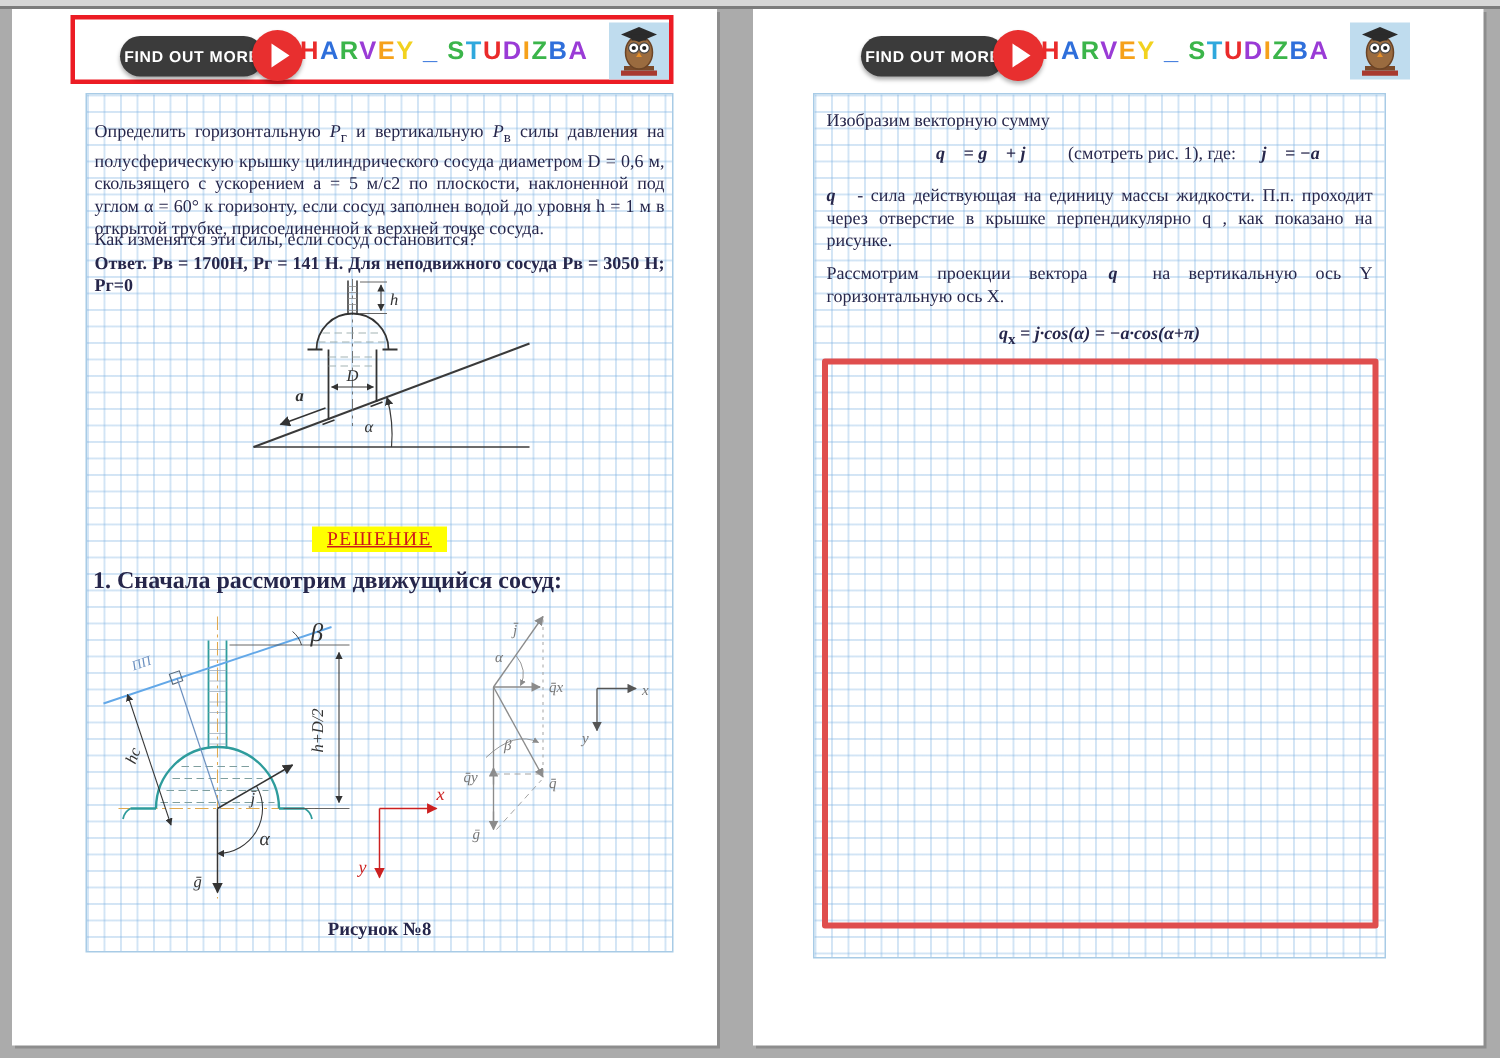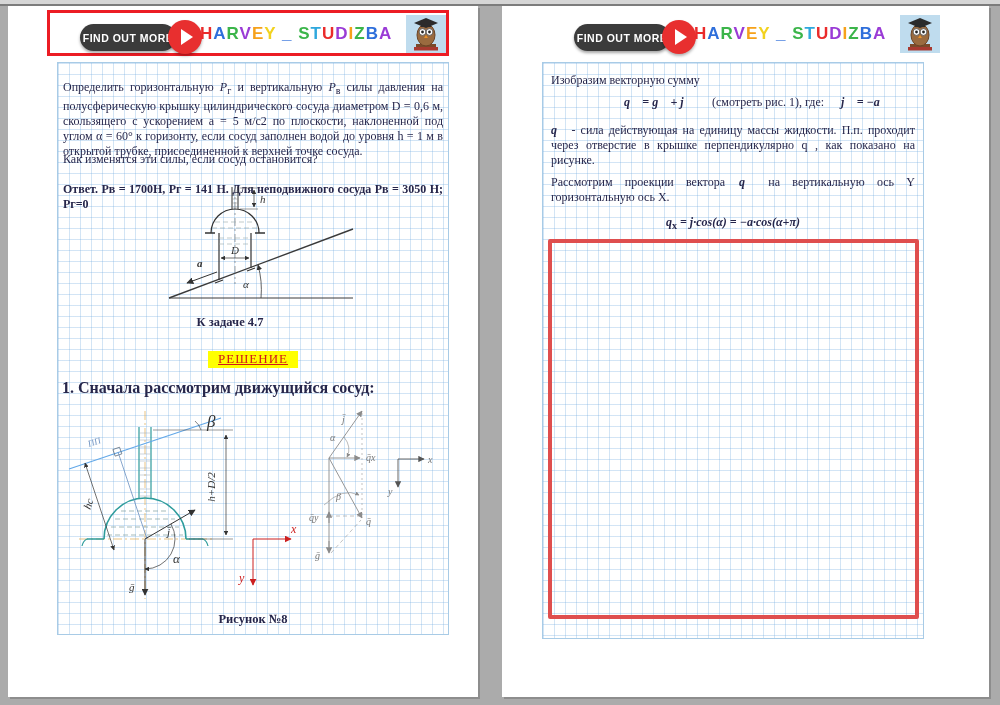--- a/index.html
+++ b/index.html
@@ -77,21 +77,21 @@
       <polygon points="20,3 32,8 20,13 8,8" fill="#2b2b2b"></polygon>
       <rect x="15" y="8" width="10" height="4" fill="#2b2b2b"></rect>
     </svg>
   </div>
 
   <div class="content c1">
 
     <div class="t just" style="left:5px;top:17px;width:380px;"><span>Определить горизонтальную </span><span class="fi">P</span><sub>г</sub><span> и вертикальную </span><span class="fi">P</span><sub>в</sub><span> силы давления на полусферическую крышку цилиндрического сосуда диаметром D = 0,6 м, скользящего с ускорением а = 5 м/с2 по плоскости, наклоненной под углом α = 60° к горизонту, если сосуд заполнен водой до уровня h = 1 м в открытой трубке, присоединенной к верхней точке сосуда.</span></div>
 
     <div class="t" style="left:5px;top:89px;width:380px;">Как изменятся эти силы, если сосуд остановится?</div>
-    <div class="t bold just" style="left:5px;top:119px;width:380px;">Ответ. Рв = 1700Н,  Рг = 141 Н. Для неподвижного сосуда Рв = 3050 Н; Рг=0</div>
+    <div class="t bold just" style="left:5px;top:105px;width:380px;">Ответ. Рв = 1700Н,  Рг = 141 Н. Для неподвижного сосуда Рв = 3050 Н; Рг=0</div>
 
     <svg style="left:103px;top:123px" width="200" height="120" viewBox="0 0 200 120">
       <defs>
         <marker id="a1" viewBox="0 0 10 10" refX="9" refY="5" markerWidth="7" markerHeight="7" orient="auto-start-reverse">
           <path d="M0,0 L10,5 L0,10 z" fill="#333"></path>
         </marker>
       </defs>
       <path d="M8,112 H192" stroke="#3a3a3a" stroke-width="1" fill="none"></path>
       <path d="M8,112 L192,43" stroke="#3a3a3a" stroke-width="1.4" fill="none"></path>
       <path d="M100,112 A92 92 0 0 0 97,79" stroke="#3a3a3a" stroke-width=".8" fill="none" marker-end="url(#a1)"></path>
@@ -105,21 +105,20 @@
       <path d="M54,36 H94 M51,42 H97 M58,52 H90 M58,58 H90" stroke="#9aa" stroke-width=".6" stroke-dasharray="5 3" fill="none"></path>
       <path d="M79,2 H97 M79,23 H97" stroke="#555" stroke-width=".6" fill="none"></path>
       <path d="M93,4 V21" stroke="#333" stroke-width=".7" fill="none" marker-start="url(#a1)" marker-end="url(#a1)"></path>
       <path d="M60,72 H88" stroke="#333" stroke-width=".7" fill="none" marker-start="url(#a1)" marker-end="url(#a1)"></path>
       <path d="M56,86 L26,97" stroke="#333" stroke-width="1" fill="none" marker-end="url(#a1)"></path>
       <text x="99" y="17" class="lblk">h</text>
       <text x="70" y="68" class="lblk">D</text>
       <text x="36" y="81" class="lblk" style="font-weight:bold">a</text>
       <text x="82" y="102" class="lblk">α</text>
     </svg>
-    <div class="t bold center" style="left:62px;top:252px;width:220px;font-size:12.5px">К задаче 4.7</div>
 
     <div class="t center" style="left:0;top:288px;width:390px;">
       <span class="resh">РЕШЕНИЕ</span>
     </div>
     <div class="t bold" style="left:4px;top:318px;width:382px;font-size:16px">1. Сначала рассмотрим движущийся сосуд:</div>
 
     <svg style="left:3px;top:336px" width="335" height="210" viewBox="0 0 335 210">
       <defs>
         <marker id="b1" viewBox="0 0 10 10" refX="9" refY="5" markerWidth="7" markerHeight="7" orient="auto-start-reverse">
           <path d="M0,0 L10,5 L0,10 z" fill="#333"></path>

